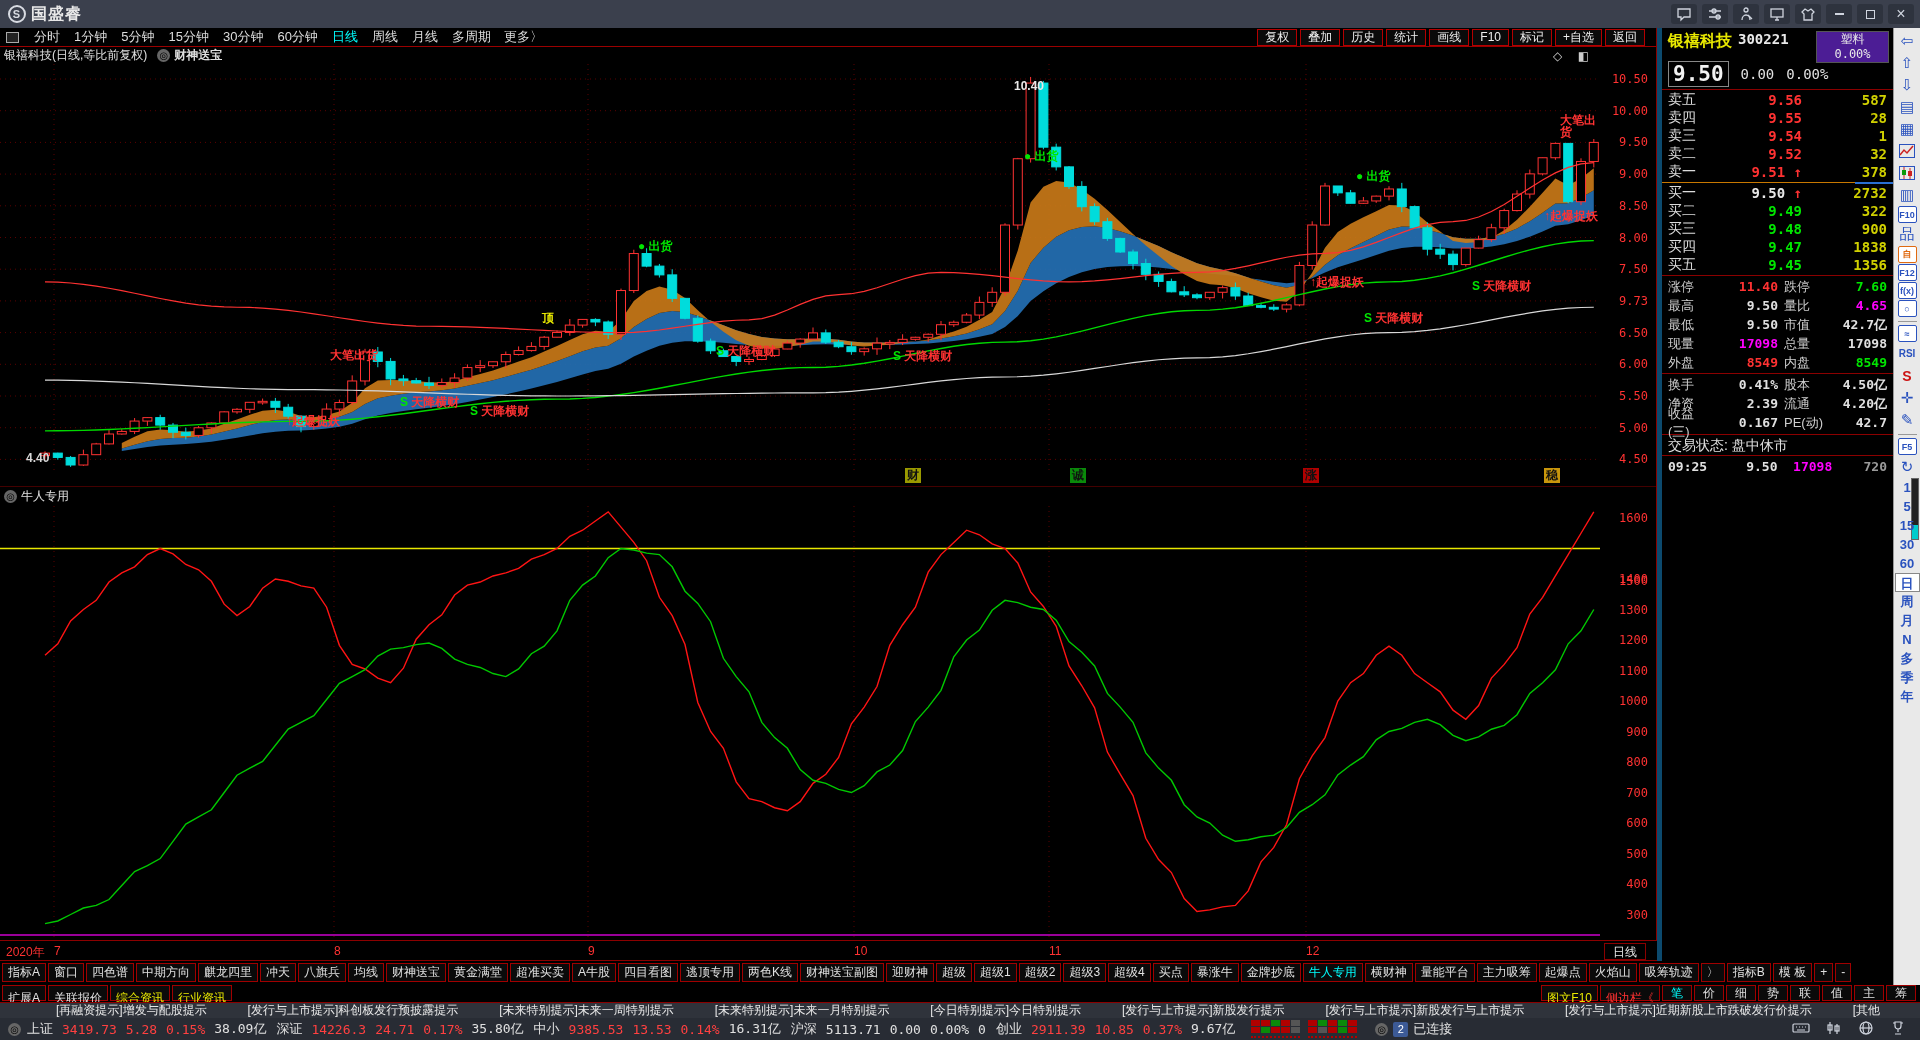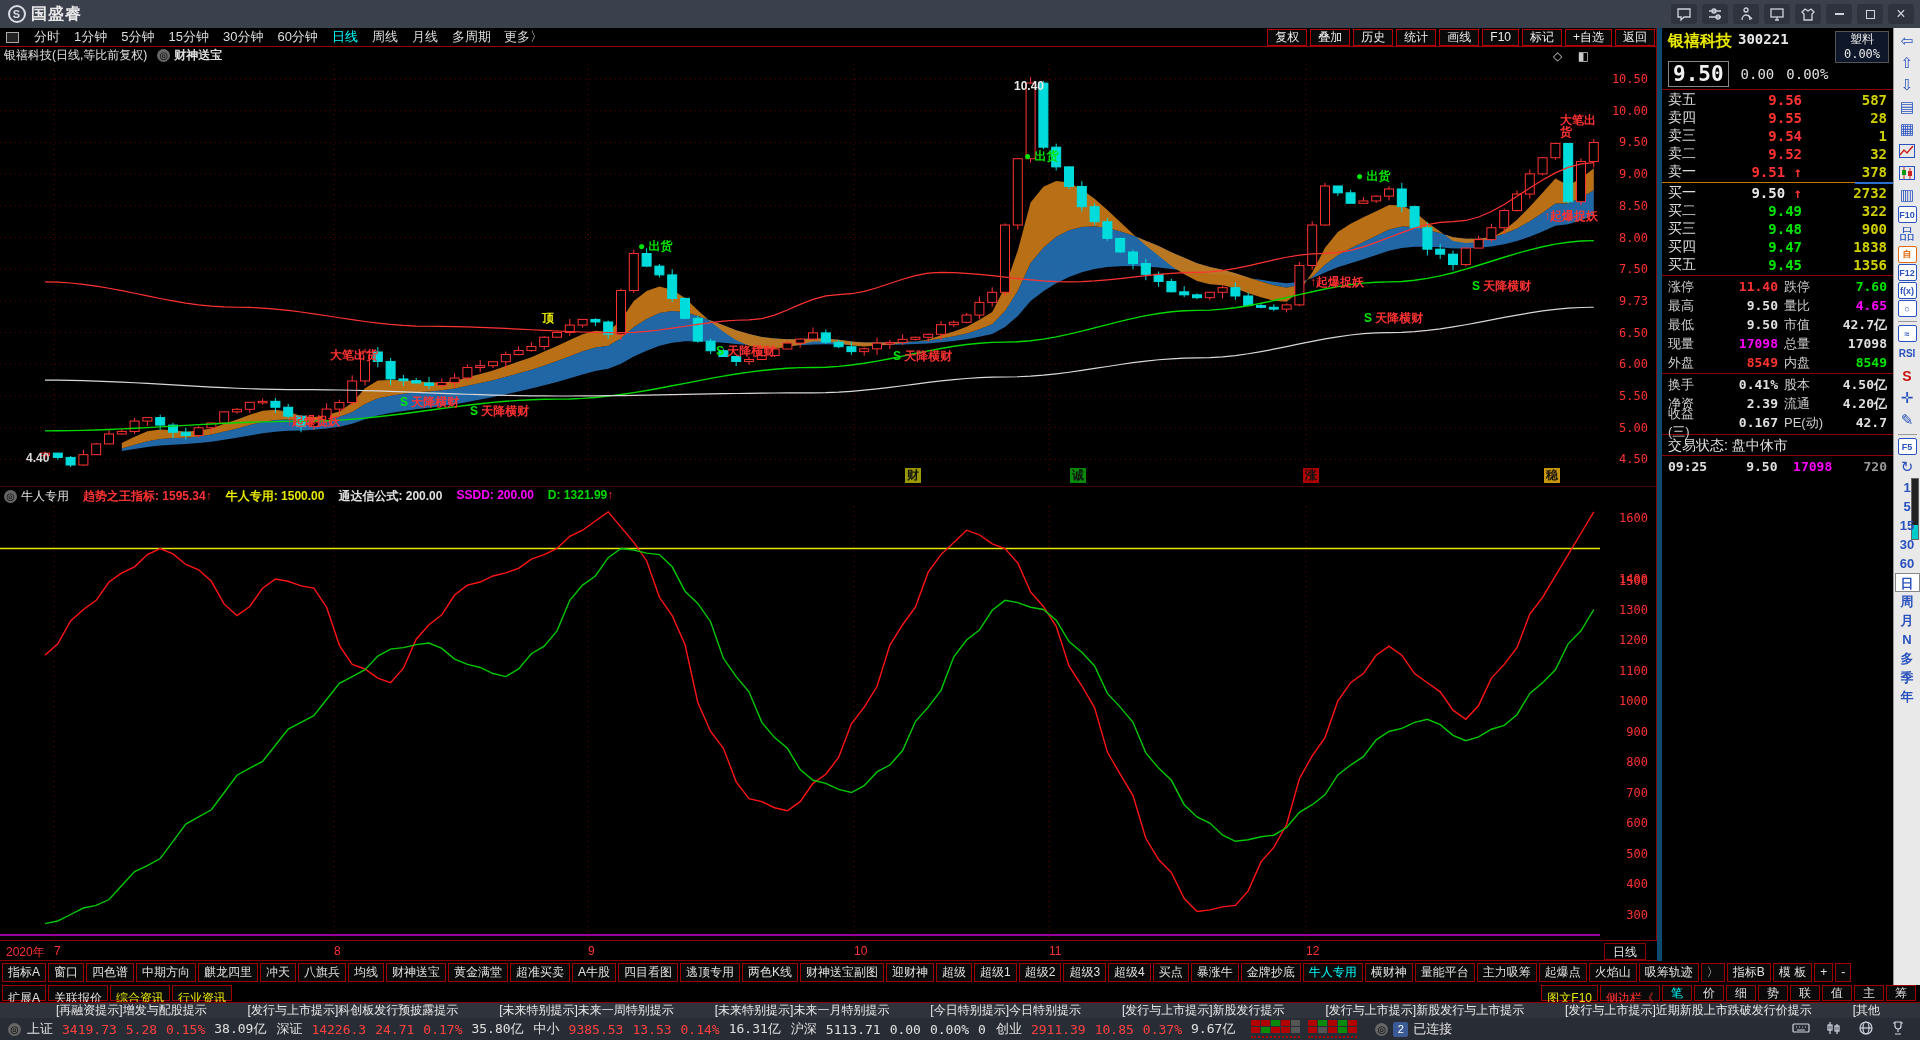--- a/index.html
+++ b/index.html
@@ -16,21 +16,21 @@
 .menu-item{font-size:15px;margin:0 19px;cursor:default;white-space:nowrap;}
 #winicons{margin-left:auto;display:flex;align-items:center;margin-right:6px;}
 .wicon{width:26px;height:20px;margin-left:5px;background:#2e333e;border-radius:3px;display:flex;align-items:center;justify-content:center;color:#cfd4de;font-size:13px;}
 .wicon svg{stroke:#cfd4de;fill:none;stroke-width:1.3;}
 
 #toolbar{left:0;top:28px;width:1657px;height:19px;background:#000;border-bottom:1px solid #9b0000;display:flex;align-items:center;color:#dcdcdc;font-size:13px;}
 #tleft-icon{width:13px;height:11px;border:1px solid #aaa;margin:0 8px 0 6px;background:#222;}
 .period{margin:0 7px;white-space:nowrap;}
 .period.active{color:#00ffff;}
 #more{margin-left:6px;color:#dcdcdc;}
-#tbtns{margin-left:auto;display:flex;margin-right:2px;}
+#tbtns{margin-left:auto;display:flex;margin-right:12px;}
 .tbtn{border:1px solid #b40000;color:#eee;font-size:12px;padding:0 7px;margin-left:3px;height:17px;line-height:15px;white-space:nowrap;background:#0a0a0a;}
 
 #chead{left:0;top:47px;width:1657px;height:17px;display:flex;align-items:center;font-size:12px;color:#e0e0e0;background:#000;}
 #chead .ttl{margin-left:4px;white-space:nowrap;}
 .collapse{display:inline-block;width:13px;height:13px;border-radius:50%;background:#666;color:#000;font-size:10px;line-height:13px;text-align:center;margin:0 4px 0 10px;}
 .mitem{margin-right:10px;white-space:nowrap;font-weight:bold;}
 .arr-r{color:#ff3232;}
 #chead-icons{margin-left:auto;margin-right:62px;color:#ccc;font-size:12px;letter-spacing:6px;}
 
 #mchart{left:0;top:64px;width:1600px;height:406px;}
@@ -71,21 +71,21 @@
 #connwrap{display:flex;align-items:center;margin-left:10px;}
 #conn-badge{background:#3c5a96;color:#fff;width:15px;height:15px;text-align:center;line-height:15px;font-size:11px;border-radius:2px;margin:0 5px;}
 #sright{margin-left:auto;display:flex;align-items:center;margin-right:14px;}
 #sright .sic{margin-left:16px;color:#cfd4de;}
 #sright svg{stroke:#cfd4de;fill:none;stroke-width:1.2;}
 
 #qpanel{left:1657px;top:28px;width:236px;height:933px;background:#000;border-left:5px solid #0c4a6e;color:#e0e0e0;}
 #qhead{display:flex;padding:3px 4px 0 6px;height:32px;}
 #qname{color:#e8e800;font-size:16px;font-weight:bold;}
 #qcode{color:#e8e8e8;font-size:14px;margin-left:6px;font-weight:bold;}
-#qsector{margin-left:auto;background:#0f172a;border:1px solid #555;text-align:center;font-size:12px;width:54px;line-height:15px;color:#e8e8e8;height:32px;}
+#qsector{margin-left:auto;background:#4c1d95;border:1px solid #555;text-align:center;font-size:12px;width:73px;line-height:15px;color:#e8e8e8;height:32px;}
 #qprice-row{display:flex;align-items:center;padding:2px 6px;height:28px;}
 #qprice{border:1px solid #888;font-size:21px;font-weight:bold;color:#f2f2f2;padding:0 4px;line-height:24px;}
 #qchg,#qchgp{margin-left:12px;font-size:14px;}
 .qrow{display:flex;height:18px;align-items:center;padding:0 6px;font-size:14px;}
 .qrow .lbl{width:50px;color:#dcdcdc;}
 .qrow .prc{width:84px;text-align:right;font-weight:bold;}
 .qrow .vol{flex:1;text-align:right;color:#d0d000;font-weight:bold;}
 .sep{height:0;border-top:1px solid #8b0000;margin:1px 0;}
 .sep2{height:0;border-top:1px solid #c87800;margin:1px 0;position:relative;}
 .sep2 i{position:absolute;right:0;top:-1px;width:38px;border-top:2px solid #2a6fd2;display:block;}
@@ -469,27 +469,20 @@
         <polyline points="45,366.87 57.8,366.81145805952985 70.6,366.6372737349834 83.4,366.35173602251564 96.2,365.96187580825284 109,365.477292744542 121.80000000000001,364.9099188746507 134.60000000000002,364.27372482626157 147.4,363.58437580825284 160.2,362.8588458812663 173,362.115 185.8,361.3711541187337 198.60000000000002,360.6456241917471 211.4,359.95627517373845 224.20000000000002,359.32008112534925 237,358.752707255458 249.8,358.2681241917472 262.6,357.8782639774843 275.4,357.59272626501655 288.20000000000005,357.41854194047016 301,357.36 313.8,357.22340213890305 326.6,356.81697204829476 339.40000000000003,356.15071738586994 352.20000000000005,355.24104355259004 365,354.11034973726476 377.8,352.786477374185 390.6,351.30202459461026 403.40000000000003,349.69354355259003 416.20000000000005,348.00064038962137 429,346.26500000000004 441.8,344.5293596103786 454.6,342.83645644740994 467.40000000000003,341.2279754053897 480.20000000000005,339.743522625815 493,338.4196502627352 505.8,337.28895644740993 518.6,336.37928261413003 531.4000000000001,335.71302795170527 544.2,335.3065978610969 557,335.16999999999996 569.8000000000001,334.9748601984329 582.6,334.39424578327817 595.4,333.4424534083856 608.2,332.1429193608429 621,330.52764248180677 633.8000000000001,328.6363962488357 646.6,326.51574942087177 659.4000000000001,324.21791936084287 672.2,321.79948627088766 685,319.32 697.8000000000001,316.84051372911233 710.6,314.42208063915706 723.4000000000001,312.12425057912816 736.2,310.0036037511643 749,308.1123575181932 761.8000000000001,306.4970806391571 774.6,305.19754659161435 787.4000000000001,304.2457542167218 800.2,303.665139801567 813,303.46999999999997 825.8000000000001,303.19291157730464 838.6,302.3737564029082 851.4000000000001,301.04833548867435 864.2,299.27457608863034 877,297.13 889.8000000000001,294.7083354886743 902.6,292.1154209142338 915.4000000000001,289.46457908576616 928.2,286.87166451132566 941,284.45 953.8000000000001,282.30542391136964 966.6,280.5316645113257 979.4000000000001,279.2062435970918 992.2,278.38708842269534 1005,278.11 1017.8000000000001,277.7636394716308 1030.6,276.73969550363523 1043.4,275.08291936084294 1056.2,272.86572011078795 1069,270.18500000000006 1081.8,267.1579193608429 1094.6000000000001,263.9167761427923 1107.4,260.6032238572077 1120.2,257.3620806391571 1133,254.335 1145.8,251.6542798892121 1158.6000000000001,249.4370806391571 1171.4,247.78030449636478 1184.2,246.75636052836919 1197,246.41000000000003 1209.8,246.09827552446774 1222.6000000000001,245.17672595327173 1235.4,243.68562742475868 1248.2,241.69014809970915 1261,239.27750000000003 1273.8000000000002,236.55312742475863 1286.6000000000001,233.63609852851312 1299.4,230.6539014714869 1312.2,227.7368725752414 1325,225.0125 1337.8000000000002,222.59985190029093 1350.6000000000001,220.6043725752414 1363.4,219.1132740467283 1376.2,218.19172447553228 1389,217.88 1401.8000000000002,217.48408070270858 1414.6000000000001,216.31153776739507 1427.4,214.40743136149393 1440.2,211.84493522634884 1453,208.7225246513689 1465.8000000000002,205.1601921238827 1478.6000000000001,201.2948360851423 1491.4,197.275 1504.2,193.2551639148577 1517,189.38980787611732 1529.8000000000002,185.8274753486311 1542.6000000000001,182.70506477365115 1555.4,180.14256863850608 1568.2,178.23846223260495 1581,177.0659192972914 1593.8000000000002,176.67 " fill="none" stroke="#00d800" stroke-width="1.4"></polyline>
         <polyline points="45,316.15 57.8,316.2085419404701 70.6,316.3827262650165 83.4,316.66826397748434 96.2,317.05812419174714 109,317.54270725545797 121.80000000000001,318.1100811253493 134.60000000000002,318.74627517373847 147.4,319.4356241917471 160.2,320.1611541187337 173,320.90500000000003 185.8,321.6488458812663 198.60000000000002,322.3743758082529 211.4,323.06372482626153 224.20000000000002,323.6999188746507 237,324.26729274454203 249.8,324.75187580825286 262.6,325.1417360225157 275.4,325.4272737349835 288.20000000000005,325.6014580595299 301,325.66 313.8,325.69902796031346 326.6,325.8151508433444 339.40000000000003,326.0055093183229 352.20000000000005,326.26541612783143 365,326.58847150363863 377.8,326.96672075023287 390.6,327.39085011582563 403.40000000000003,327.8504161278314 416.20000000000005,328.33410274582246 429,328.83 441.8,329.32589725417756 454.6,329.80958387216856 467.40000000000003,330.2691498841744 480.20000000000005,330.69327924976716 493,331.07152849636134 505.8,331.39458387216854 518.6,331.65449068167715 531.4000000000001,331.84484915665564 544.2,331.96097203968657 557,332 569.8000000000001,331.9804860198433 582.6,331.9224245783278 595.4,331.82724534083854 608.2,331.6972919360843 621,331.53576424818067 633.8000000000001,331.3466396248836 646.6,331.13457494208717 659.4000000000001,330.9047919360843 672.2,330.6629486270888 685,330.415 697.8000000000001,330.1670513729112 710.6,329.9252080639157 723.4000000000001,329.6954250579128 736.2,329.48336037511643 749,329.2942357518194 761.8000000000001,329.1327080639157 774.6,329.00275465916144 787.4000000000001,328.90757542167216 800.2,328.8495139801567 813,328.83 825.8000000000001,328.6568197358154 838.6,328.1448477518176 851.4000000000001,327.3164596804215 864.2,326.20786005539395 877,324.8675 889.8000000000001,323.3539596804215 902.6,321.7333880713962 915.4000000000001,320.0766119286038 928.2,318.4560403195785 941,316.9425 953.8000000000001,315.60213994460605 966.6,314.4935403195785 979.4000000000001,313.66515224818244 992.2,313.1531802641846 1005,312.98 1017.8000000000001,312.7721836829785 1030.6,312.1578173021811 1043.4,311.16375161650575 1056.2,309.8334320664727 1069,308.22499999999997 1081.8,306.40875161650575 1094.6000000000001,304.4640656856754 1107.4,302.47593431432466 1120.2,300.53124838349424 1133,298.71500000000003 1145.8,297.1065679335273 1158.6000000000001,295.7762483834943 1171.4,294.7821826978189 1184.2,294.1678163170215 1197,293.96000000000004 1209.8,293.6829115773047 1222.6000000000001,292.8637564029082 1235.4,291.53833548867436 1248.2,289.76457608863035 1261,287.62000000000006 1273.8000000000002,285.19833548867433 1286.6000000000001,282.6054209142339 1299.4,279.95457908576617 1312.2,277.36166451132567 1325,274.94000000000005 1337.8000000000002,272.7954239113697 1350.6000000000001,271.02166451132564 1363.4,269.6962435970918 1376.2,268.87708842269535 1389,268.6 1401.8000000000002,268.35635735551296 1414.6000000000001,267.63479247224313 1427.4,266.4630346839963 1440.2,264.8861139854454 1453,262.96463055468854 1465.8000000000002,260.7724259223893 1478.6000000000001,258.39374528316444 1491.4,255.92 1504.2,253.44625471683548 1517,251.06757407761066 1529.8000000000002,248.87536944531143 1542.6000000000001,246.95388601455457 1555.4,245.3769653160037 1568.2,244.20520752775687 1581,243.48364264448702 1593.8000000000002,243.23999999999998 " fill="none" stroke="#d8d8d8" stroke-width="1.2"></polyline>
         <polyline points="45,217.88 57.8,218.15708842269535 70.6,218.9762435970918 83.4,220.30166451132567 96.2,222.07542391136965 109,224.21999999999997 121.80000000000001,226.64166451132564 134.60000000000002,229.23457908576614 147.4,231.88542091423383 160.2,234.47833548867433 173,236.9 185.8,239.04457608863032 198.60000000000002,240.8183354886743 211.4,242.14375640290817 224.20000000000002,242.96291157730465 237,243.23999999999998 249.8,243.44781631702145 262.6,244.06218269781886 275.4,245.05624838349425 288.20000000000005,246.38656793352726 301,247.99499999999998 313.8,249.81124838349425 326.6,251.7559343143246 339.40000000000003,253.74406568567537 352.20000000000005,255.68875161650573 365,257.505 377.8,259.11343206647274 390.6,260.4437516165058 403.40000000000003,261.4378173021811 416.20000000000005,262.0521836829785 429,262.26 441.8,262.32927210567385 454.6,262.53406089927296 467.40000000000003,262.86541612783145 480.20000000000005,263.3088559778424 493,263.84499999999997 505.8,264.45041612783143 518.6,265.0986447714415 531.4000000000001,265.7613552285585 544.2,266.4095838721686 557,267.015 569.8000000000001,267.5511440221576 582.6,267.99458387216856 595.4,268.32593910072706 608.2,268.5307278943261 621,268.6 633.8000000000001,268.2896983133113 646.6,267.38916774433716 659.4000000000001,265.9865584995343 672.2,264.21916774433714 685,262.26 697.8000000000001,260.30083225566284 710.6,258.5334415004657 723.4000000000001,257.1308322556628 736.2,256.2303016866887 749,255.92 761.8000000000001,254.66428524500267 774.6,251.14585068756872 787.4000000000001,246.06156544256606 800.2,240.41843455743395 813,235.33414931243126 825.8000000000001,231.81571475499734 838.6,230.56000000000003 851.4000000000001,229.71544341321274 864.2,227.31034973726477 877,223.7108726820907 889.8000000000001,219.46500000000003 902.6,215.2191273179093 915.4000000000001,211.61965026273523 928.2,209.21455658678727 941,208.36999999999998 953.8000000000001,208.60272626501654 966.6,209.2781241917471 979.4000000000001,210.3300811253493 992.2,211.6556241917471 1005,213.125 1017.8000000000001,214.5943758082529 1030.6,215.91991887465068 1043.4,216.97187580825286 1056.2,217.64727373498346 1069,217.88 1081.8,217.64727373498346 1094.6000000000001,216.97187580825286 1107.4,215.91991887465068 1120.2,214.5943758082529 1133,213.125 1145.8,211.6556241917471 1158.6000000000001,210.3300811253493 1171.4,209.2781241917471 1184.2,208.60272626501654 1197,208.36999999999998 1209.8,207.9045474699669 1222.6000000000001,206.5537516165057 1235.4,204.4498377493014 1248.2,201.79875161650577 1261,198.86 1273.8000000000002,195.92124838349423 1286.6000000000001,193.27016225069858 1299.4,191.16624838349426 1312.2,189.8154525300331 1325,189.35 1337.8000000000002,188.57424578327817 1350.6000000000001,186.3229193608429 1363.4,182.8163962488357 1376.2,178.3979193608429 1389,173.5 1401.8000000000002,168.60208063915704 1414.6000000000001,164.18360375116436 1427.4,160.67708063915703 1440.2,158.4257542167218 1453,157.65 1465.8000000000002,156.45581235512898 1478.6000000000001,152.9699954013961 1491.4,147.47494929744093 1504.2,140.41584999830857 1517,132.36458374713473 1529.8000000000002,123.97341625286528 1542.6000000000001,115.92215000169145 1555.4,108.86305070255908 1568.2,103.36800459860393 1581,99.88218764487104 1593.8000000000002,98.68800000000002 " fill="none" stroke="#ff3232" stroke-width="1.2"></polyline>
       </svg><div class="anno" style="left: 26px; top: 388px; color: rgb(216, 216, 216);">4.40</div><div class="anno" style="left: 286px; top: 351px; color: rgb(255, 50, 50);"><span style="color:#ff3232">↑</span>起爆捉妖</div><div class="anno" style="left: 330px; top: 285px; color: rgb(255, 50, 50);">大笔出货</div><div class="anno" style="left: 400px; top: 332px; color: rgb(255, 50, 50);"><span style="color:#00e600">S </span>天降横财</div><div class="anno" style="left: 470px; top: 341px; color: rgb(255, 50, 50);"><span style="color:#00e600">S </span>天降横财</div><div class="anno" style="left: 542px; top: 248px; color: rgb(232, 232, 0);">顶</div><div class="anno" style="left: 638px; top: 176px; color: rgb(0, 230, 0);"><span style="color:#00e600">● </span>出货</div><div class="anno" style="left: 716px; top: 281px; color: rgb(255, 50, 50);"><span style="color:#00e600">S </span>天降横财</div><div class="anno" style="left: 893px; top: 286px; color: rgb(255, 50, 50);"><span style="color:#00e600">S </span>天降横财</div><div class="anno" style="left: 1014px; top: 16px; color: rgb(232, 232, 232);">10.40</div><div class="anno" style="left: 1024px; top: 86px; color: rgb(0, 230, 0);"><span style="color:#00e600">● </span>出货</div><div class="anno" style="left: 1310px; top: 212px; color: rgb(255, 50, 50);"><span style="color:#ff3232">↑</span>起爆捉妖</div><div class="anno" style="left: 1356px; top: 106px; color: rgb(0, 230, 0);"><span style="color:#00e600">● </span>出货</div><div class="anno" style="left: 1364px; top: 248px; color: rgb(255, 50, 50);"><span style="color:#00e600">S </span>天降横财</div><div class="anno" style="left: 1472px; top: 216px; color: rgb(255, 50, 50);"><span style="color:#00e600">S </span>天降横财</div><div class="anno" style="left: 1544px; top: 146px; color: rgb(255, 50, 50);"><span style="color:#ff3232">↑</span>起爆捉妖</div><div class="anno" style="left: 1560px; top: 50px; color: rgb(255, 50, 50); width: 46px; white-space: normal;">大笔出货</div></div>
   <div id="yaxis1"></div>
   <div id="badges"></div>
 
   <div id="ihead" class="abs">
     <span class="collapse" style="margin-left:4px">◎</span>
     <span style="margin-right:14px">牛人专用</span>
-    <span id="ind-items" style="display:flex">
-        <span class="iv" style="color: rgb(255, 50, 50);">趋势之王指标: 1595.34<span class="arr-r">↑</span></span>
-        <span class="iv" style="color: rgb(232, 232, 0);">牛人专用: 1500.00</span>
-        <span class="iv" style="color: rgb(224, 224, 224);">通达信公式: 200.00</span>
-        <span class="iv" style="color: rgb(255, 0, 255);">SSDD: 200.00</span>
-        <span class="iv" style="color: rgb(0, 216, 0);">D: 1321.99<span class="arr-r">↑</span></span>
-      </span>
   </div>
 
   <div id="ichart" class="abs"><svg width="1600" height="434">
         <line x1="54" y1="0" x2="54" y2="434" stroke="#5c0000" stroke-dasharray="1 4"></line>
         <line x1="334" y1="0" x2="334" y2="434" stroke="#5c0000" stroke-dasharray="1 4"></line>
         <line x1="588" y1="0" x2="588" y2="434" stroke="#5c0000" stroke-dasharray="1 4"></line>
         <line x1="854" y1="0" x2="854" y2="434" stroke="#5c0000" stroke-dasharray="1 4"></line>
         <line x1="1049" y1="0" x2="1049" y2="434" stroke="#5c0000" stroke-dasharray="1 4"></line>
         <line x1="1306" y1="0" x2="1306" y2="434" stroke="#5c0000" stroke-dasharray="1 4"></line>
         <line x1="0" y1="42.5" x2="1600" y2="42.5" stroke="#e8e800" stroke-width="1.4"></line>

